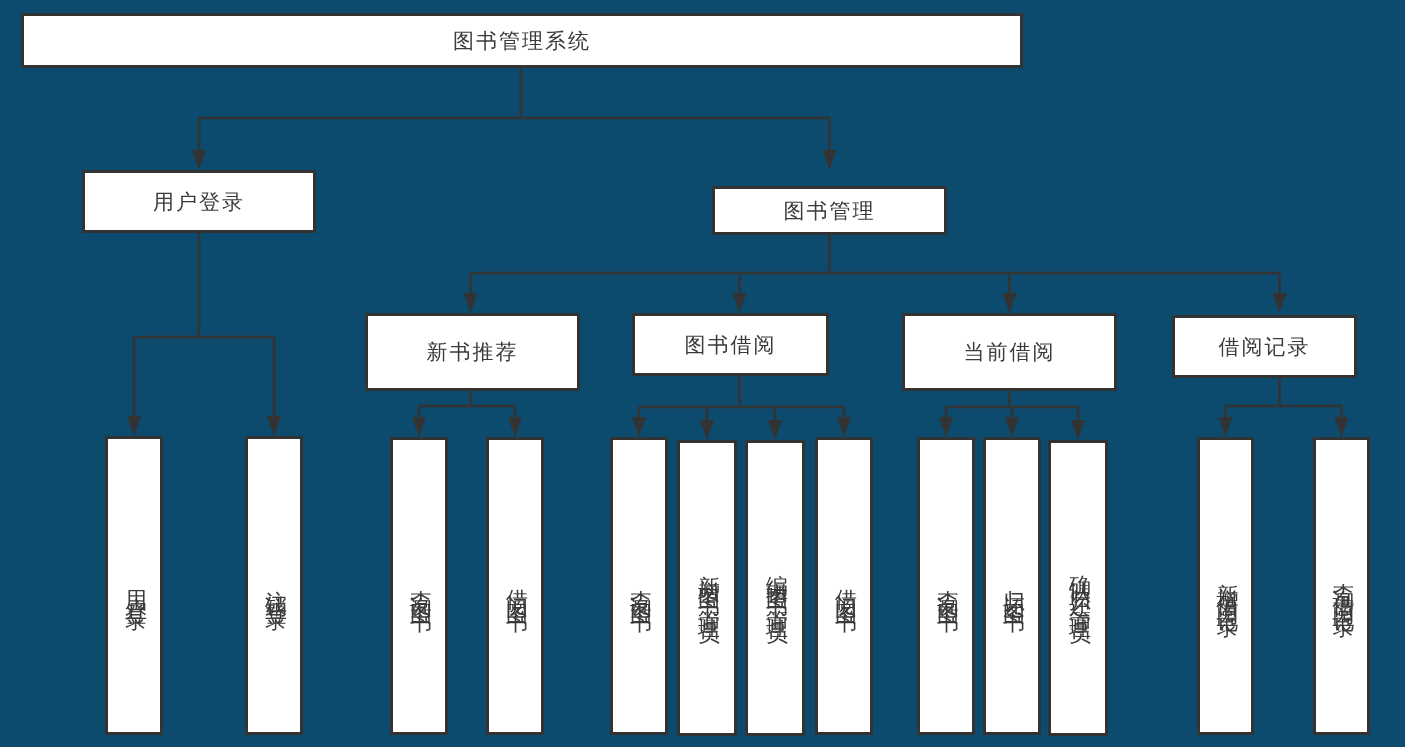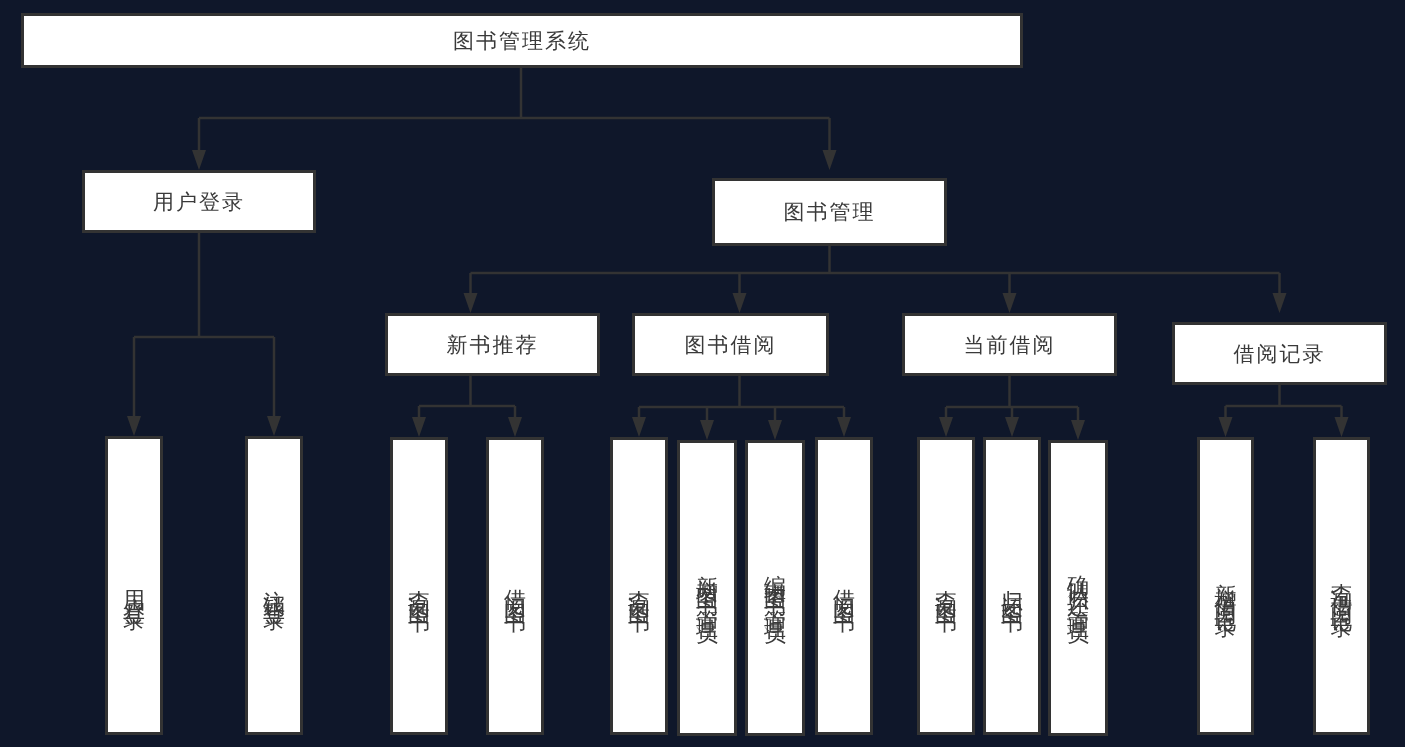--- a/index.html
+++ b/index.html
@@ -1,20 +1,20 @@
 <!DOCTYPE html>
 <html><head>
 <meta charset="utf-8">
 <style>
   html,body{margin:0;padding:0;background:#ffffff;}
   .stage{
     position:relative;
     width:1405px;height:747px;
-    background:#0f172a;
-    font-family:Liberation Sans, sans-serif;
+    background:#0c4a6e;
+    font-family:Liberation Mono, monospace;
     overflow:hidden;
   }
   .wires{position:absolute;left:0;top:0;z-index:1;}
   .node{
     position:absolute;
     box-sizing:border-box;
     border:3px solid #333333;
     background:#ffffff;
     display:flex;
     align-items:center;
@@ -92,34 +92,34 @@
     </g>
   </svg>
 
   <div class="node h" style="left:21px;top:13px;width:1002px;height:55px">
     <span>图书管理系统</span>
   </div>
 
   <div class="node h" style="left:82px;top:170px;width:234px;height:63px">
     <span>用户登录</span>
   </div>
-  <div class="node h" style="left:712px;top:178px;width:235px;height:68px">
+  <div class="node h" style="left:712px;top:186px;width:235px;height:49px">
     <span>图书管理</span>
   </div>
 
-  <div class="node h" style="left:385px;top:313px;width:215px;height:63px">
+  <div class="node h" style="left:365px;top:313px;width:215px;height:78px">
     <span>新书推荐</span>
   </div>
   <div class="node h" style="left:632px;top:313px;width:197px;height:63px">
     <span>图书借阅</span>
   </div>
-  <div class="node h" style="left:902px;top:313px;width:215px;height:63px">
+  <div class="node h" style="left:902px;top:313px;width:215px;height:78px">
     <span>当前借阅</span>
   </div>
-  <div class="node h" style="left:1172px;top:322px;width:215px;height:63px">
+  <div class="node h" style="left:1172px;top:315px;width:185px;height:63px">
     <span>借阅记录</span>
   </div>
 
   <div class="node v" style="left:105px;top:436px;width:58px;height:299px">
     <span>用户登录</span>
   </div>
   <div class="node v" style="left:245px;top:436px;width:58px;height:299px">
     <span>注销登录</span>
   </div>
   <div class="node v" style="left:390px;top:437px;width:58px;height:298px">

